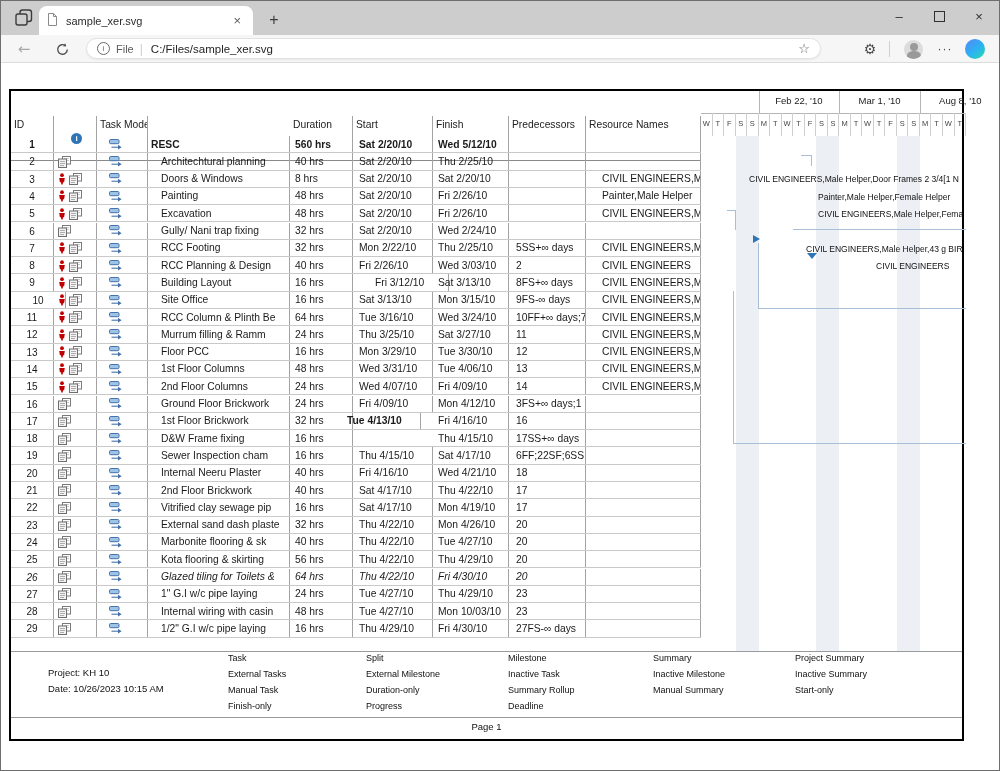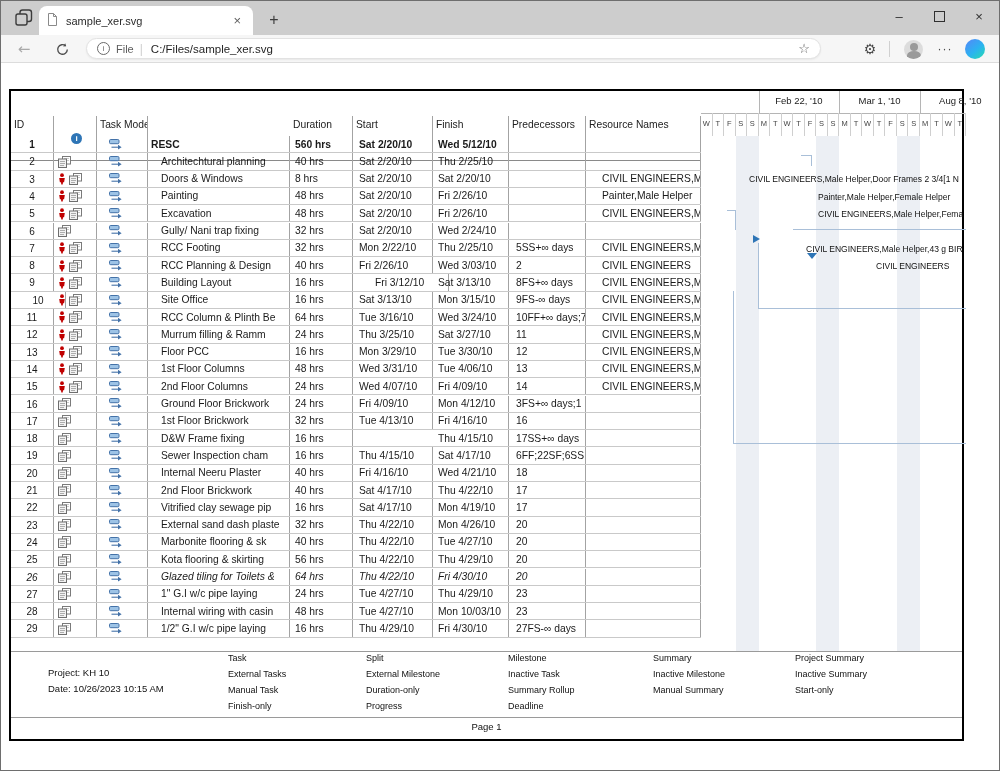--- a/index.html
+++ b/index.html
@@ -614,21 +614,21 @@
           </div>
           <div class="cell c-mode" style="left:86px;width:51px;">
             <span><svg width="14" height="11" viewBox="0 0 14 11">
                 <rect x="0.5" y="0.5" width="9.5" height="4.2" rx="1.2" fill="#9dc3e6" stroke="#4472a8"></rect>
                 <path d="M2.5 8.2h6.5" stroke="#4472a8" stroke-width="1.1"></path>
                 <path d="M9 5.8l3.6 2.4L9 10.6z" fill="#4472a8"></path>
               </svg></span>
           </div>
           <div class="cell" style="left:137px;width:142px;padding-left:13px;">1st Floor Brickwork</div>
           <div class="cell" style="left:279px;width:63px;padding-left:5px;">32 hrs</div>
-          <div class="cell" style="left:342px;width:80px;padding-left:6px;">Tue 4/13/10</div>
+          <div class="cell" style="left:330px;width:80px;padding-left:6px;font-weight:bold;">Tue 4/13/10</div>
           <div class="cell" style="left:422px;width:76px;padding-left:5px;">Fri 4/16/10</div>
           <div class="cell" style="left:498px;width:77px;padding-left:7px;">16</div>
           <div class="cell" style="left:575px;width:115px;padding-left:16px;border-right:1px solid #a3a3a3;"></div>
         </div>
         <div class="trow" style="top:294.1px;height:17.3px;">
           <div class="cell c-id" style="left:0;width:43px;">18</div>
           <div class="cell c-info" style="left:43px;width:43px;">
             <span><svg width="13" height="12" viewBox="0 0 13 12">
                 <rect x="4.5" y="0.5" width="8" height="7.5" fill="#fff" stroke="#7a7a7a"></rect>
                 <path d="M6 2.5h5M6 4.5h5" stroke="#bdbdbd" stroke-width="0.8"></path>

